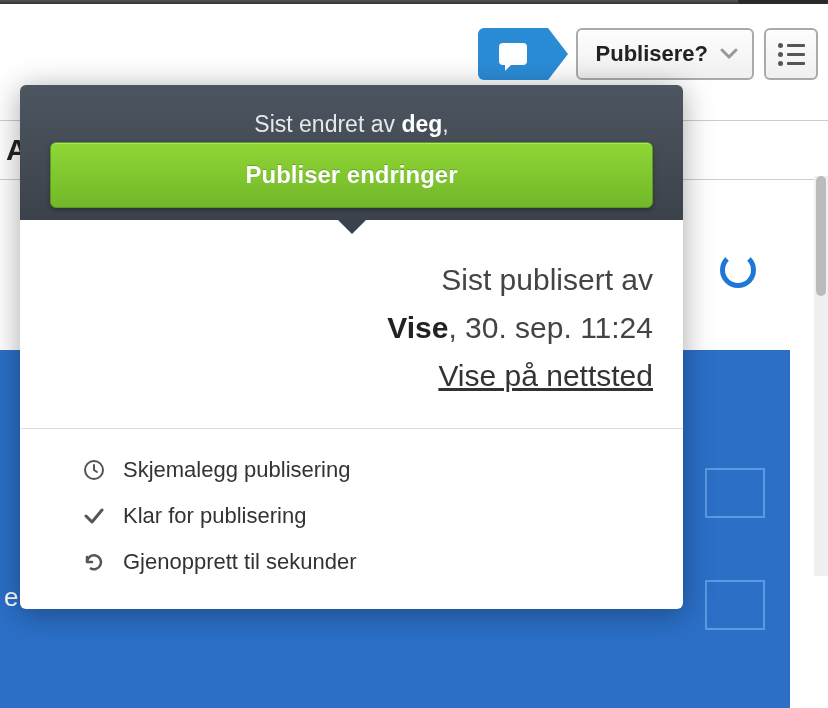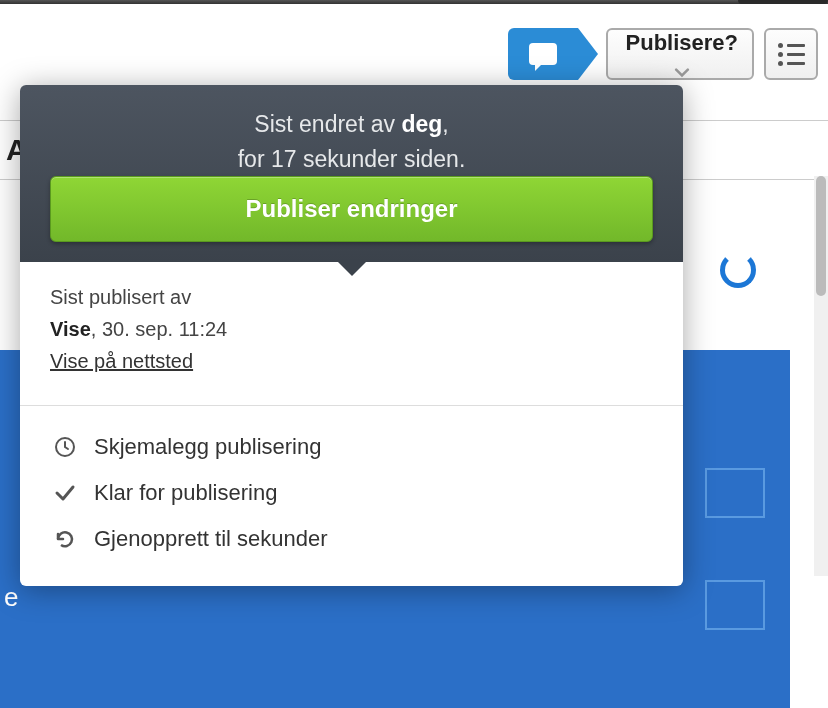--- a/index.html
+++ b/index.html
@@ -74,21 +74,20 @@
       border: 2px solid #aaa;
       border-radius: 6px;
       display: flex;
       align-items: center;
       padding: 0 14px 0 18px;
       gap: 12px;
       font-weight: 700;
       font-size: 22px;
       color: #222;
       margin-left: 18px;
-      flex-direction: column;
     }
     .chevron {
       width: 18px; height: 12px;
     }
     .list-btn {
       width: 54px; height: 52px;
       background: linear-gradient(to bottom, #fdfdfd, #f0f0f0);
       border: 2px solid #aaa;
       border-radius: 6px;
       display: flex;
@@ -153,21 +152,21 @@
       top: 85px;
       left: 20px;
       width: 663px;
       background: #fff;
       border-radius: 6px;
       box-shadow: 0 4px 30px rgba(0,0,0,0.35);
       overflow: visible;
     }
     .popover-dark {
       background: linear-gradient(to bottom, #4d5560, #3b424b);
-      padding: 22px 30px 20px;
+      padding: 22px 30px 12px;
       text-align: center;
       color: #e6e8ea;
       border-radius: 6px 6px 0 0;
       position: relative;
     }
     .popover-dark-text {
       font-size: 23px;
       line-height: 1.5;
     }
     .popover-dark-text .bold { font-weight: 700; color: #fff; }
@@ -190,34 +189,35 @@
       position: absolute;
       bottom: -14px;
       left: 50%;
       transform: translateX(-50%);
       width: 0; height: 0;
       border-left: 16px solid transparent;
       border-right: 16px solid transparent;
       border-top: 16px solid #3b424b;
     }
     .popover-mid {
-      padding: 19px 30px 28px;
-      text-align: left;
+      padding: 36px 30px 28px;
+      text-align: right;
       color: #444;
-      font-size: 20px;
+      font-size: 30px;
       line-height: 1.6;
       border-bottom: 1px solid #ddd;
     }
     .popover-mid .bold { font-weight: 700; color: #222; }
     .view-link {
       text-decoration: underline;
       color: #333;
     }
     .popover-actions {
       padding: 18px 26px 24px;
+      margin-left: 29px;
     }
     .action-row {
       display: flex;
       align-items: center;
       gap: 16px;
       padding: 10px 6px;
       color: #333;
       font-size: 22px;
     }
     .action-icon {
@@ -304,21 +304,20 @@
 
 <div class="scrollbar">
   <div class="scrollbar-thumb"></div>
 </div>
 
 <div class="popover">
   <div class="popover-dark">
     <div class="popover-dark-text">
       <span>Sist endret av </span><span class="bold">deg</span><span>,</span>
       <br>
-      <span>for 17 sekunder siden.</span>
     </div>
     <div class="publish-btn">
       <span>Publiser endringer</span>
     </div>
     <div class="popover-arrow"></div>
   </div>
 
   <div class="popover-mid">
     <div>
       <span>Sist publisert av</span><br>

